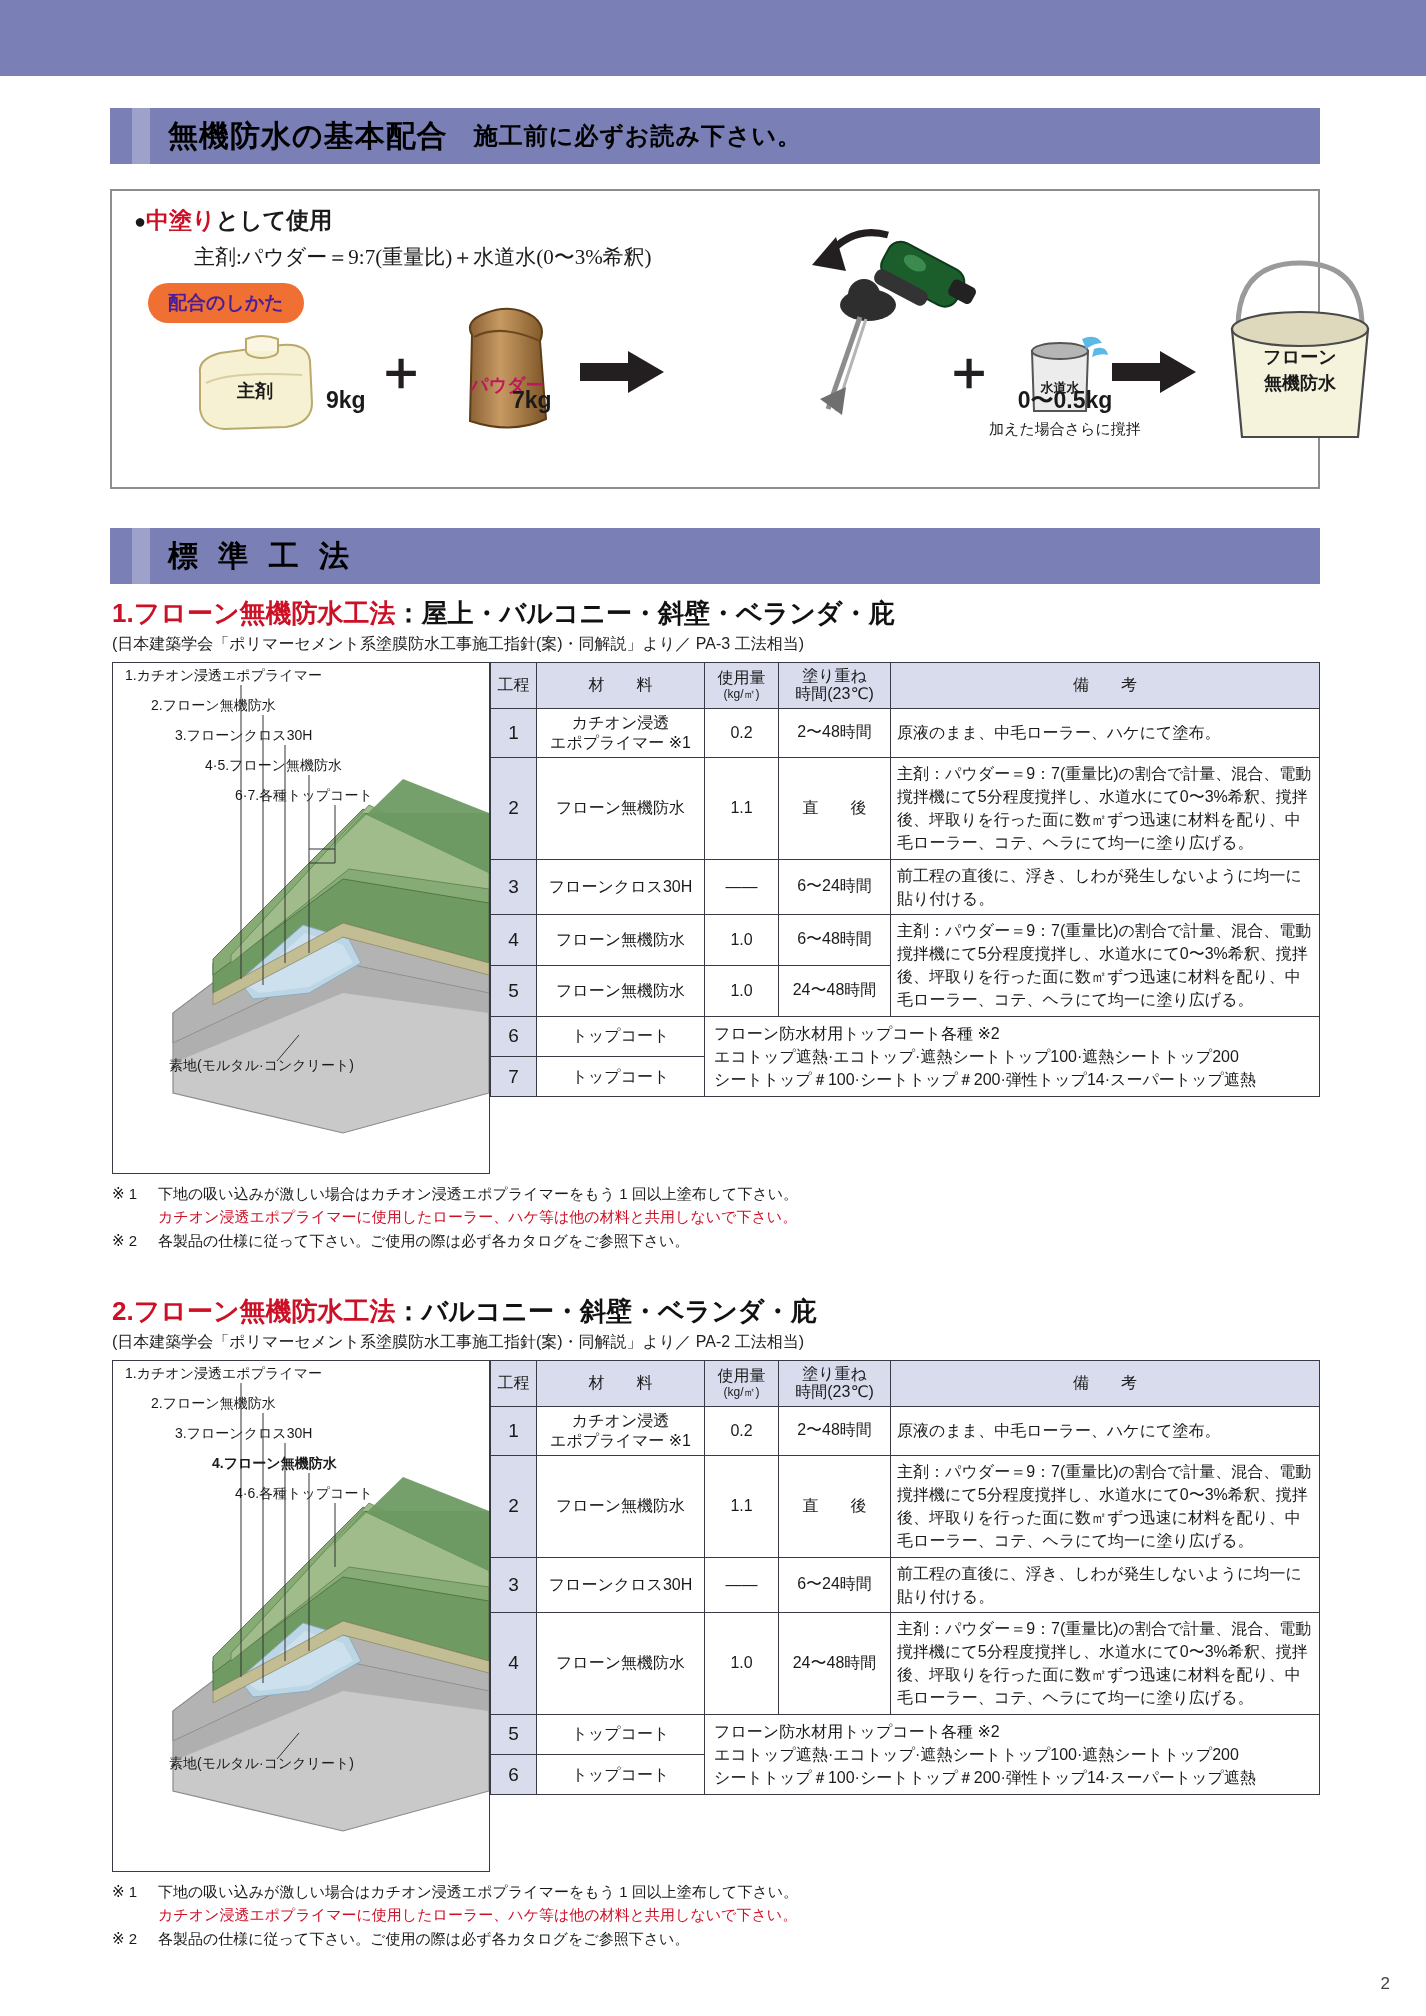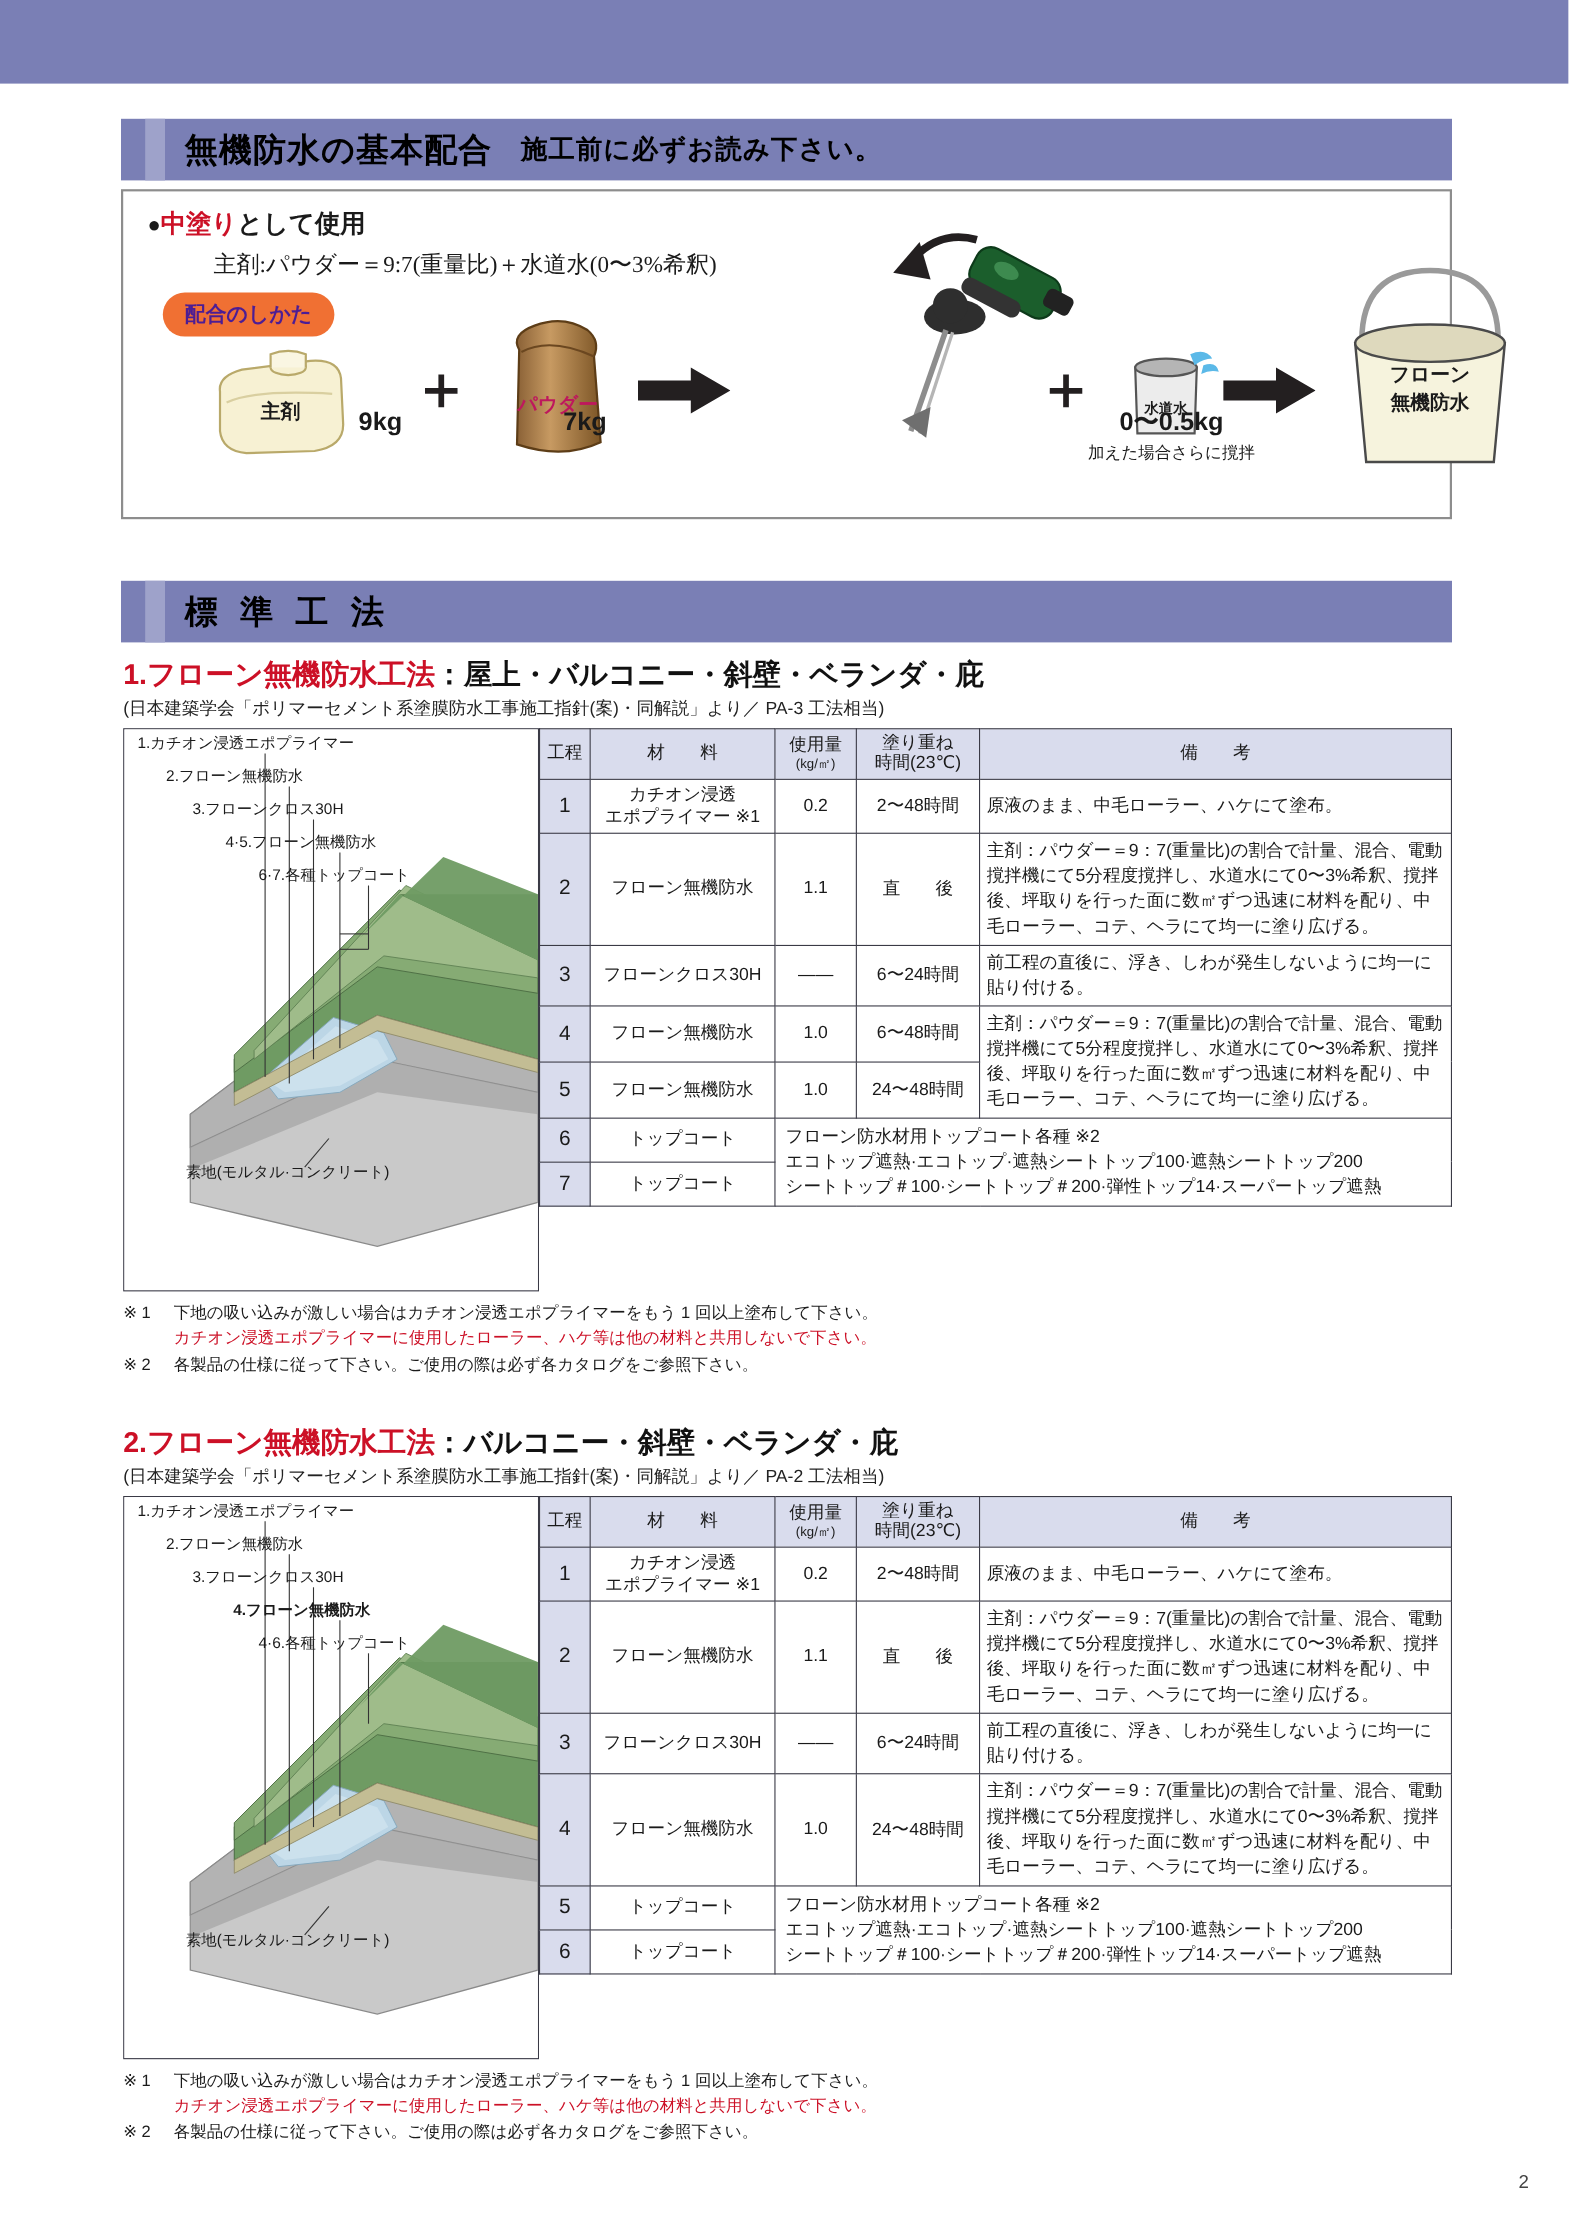--- a/index.html
+++ b/index.html
@@ -14,21 +14,21 @@
 
   
   .topband { position:absolute; left:0; top:0; width:1426px; height:76px; background:#7a7fb5; }
 
   
   .sec-bar { position:absolute; display:flex; align-items:center; height:56px; background:#7a7fb5; }
   .sec-bar .lead { width:18px; height:56px; background:#9ea2ca; margin-left:22px; }
   .sec-bar .title { color:#000000; font-weight:bold; letter-spacing:1px; margin-left:18px; }
 
   
-  .mixbox { position:absolute; left:110px; top:172px; width:1210px; height:300px;
+  .mixbox { position:absolute; left:110px; top:189px; width:1210px; height:300px;
             border:2px solid #8d8d8d; background:#fff;padding-left:38px; }
   .bullet-line { position:absolute; left:22px; top:14px; font-size:23px; font-weight:bold; }
   .bullet-line .dot { font-size:20px; }
   .bullet-line .red { color:#cc1026; }
   .ratio-line { position:absolute; left:82px; top:52px; font-size:21px; letter-spacing:0px;font-family:Liberation Serif, serif; }
 
   .badge { position:absolute; left:36px; top:92px; background:#f07033; color:#4c1d95;
            font-weight:bold; font-size:19px; padding:7px 20px; border-radius:22px; }
 
   .stage { position:absolute; }

